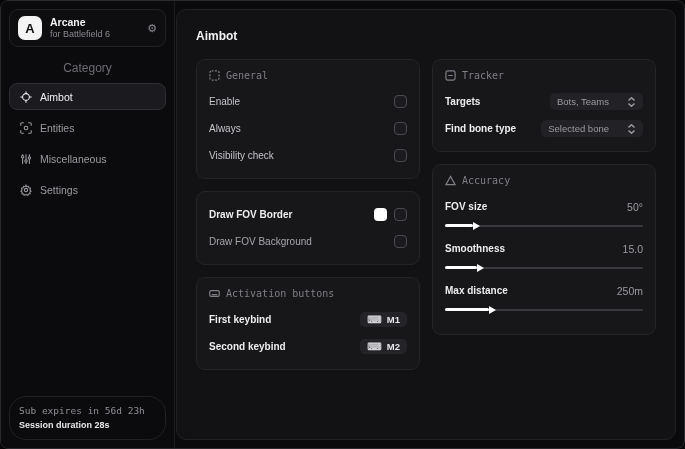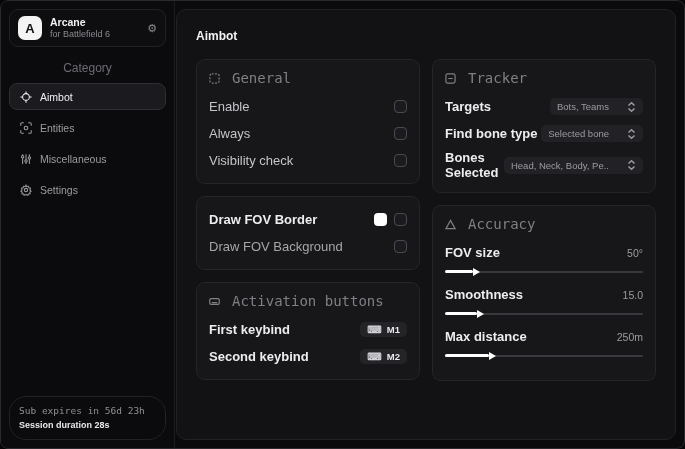--- a/index.html
+++ b/index.html
@@ -51,31 +51,31 @@
     padding:10px; overflow:hidden;
   }
   .page-title { font-size:12px; font-weight:bold; color:#f2f2f4; margin:9px 0 16px 9px; }
   .columns { display:flex; gap:12px; align-items:flex-start; padding:0 9px; }
   .col { display:flex; flex-direction:column; gap:12px; width:237px; }
   .card {
     background:#17171a; border:1px solid #252529; border-radius:9px;
     padding:10px 12px 12px; width:100%;
   }
   .card-head {
-    display:flex; align-items:center; gap:12px; color:#7f7f85;
-    font-family:"DejaVu Sans Mono", monospace; font-size:14px; margin-bottom:10px;
+    display:flex; align-items:center; gap:6px; color:#7f7f85;
+    font-family:"DejaVu Sans Mono", monospace; font-size:10px; margin-bottom:10px;
   }
   .card-head .hicon { font-size:10px; display:inline-flex; }
   .card-head .hicon svg { width:11px; height:11px; stroke:#7f7f85; fill:none; stroke-width:1.3; }
   .row {
     display:flex; align-items:center; justify-content:space-between;
     min-height:21px; margin-top:6px;
   }
   .row:first-of-type { margin-top:2px; }
-  .lbl { color:#c4c4c9; font-size:13px; }
+  .lbl { color:#c4c4c9; font-size:10px; }
   .lbl.strong { color:#ededf0; font-weight:bold; }
   .lbl.dim { color:#a5a5ab; }
   .checkbox {
     width:13px; height:13px; border:1px solid #4a4a51; border-radius:4px;
     background:#1b1b1f; cursor:pointer;
   }
   .ctrl-group { display:flex; align-items:center; gap:7px; }
   .swatch { width:13px; height:13px; border-radius:4px; cursor:pointer; }
   .keybtn {
     display:flex; align-items:center; gap:5px; background:#242428;
@@ -273,30 +273,20 @@
           <div class="row">
             <span class="lbl strong">Find bone type</span>
             <span class="dropdown">
               <span class="dd-text">Selected bone</span>
               <svg viewBox="0 0 9 10">
                   <path d="M1.5 3.5 L4.5 0.8 L7.5 3.5"></path>
                   <path d="M1.5 6.5 L4.5 9.2 L7.5 6.5"></path>
                 </svg>
             </span>
           </div>
-          <div class="row">
-            <span class="lbl strong">Bones Selected</span>
-            <span class="dropdown">
-              <span class="dd-text">Head, Neck, Body, Pe..</span>
-              <svg viewBox="0 0 9 10">
-                  <path d="M1.5 3.5 L4.5 0.8 L7.5 3.5"></path>
-                  <path d="M1.5 6.5 L4.5 9.2 L7.5 6.5"></path>
-                </svg>
-            </span>
-          </div>
         </section>
 
         <section class="card">
           <div class="card-head">
             <span class="hicon">
               <svg viewBox="0 0 12 12">
                   <path d="M6 1.5 L11 10.5 H1 Z"></path>
                 </svg>
             </span>
             <span>Accuracy</span>

